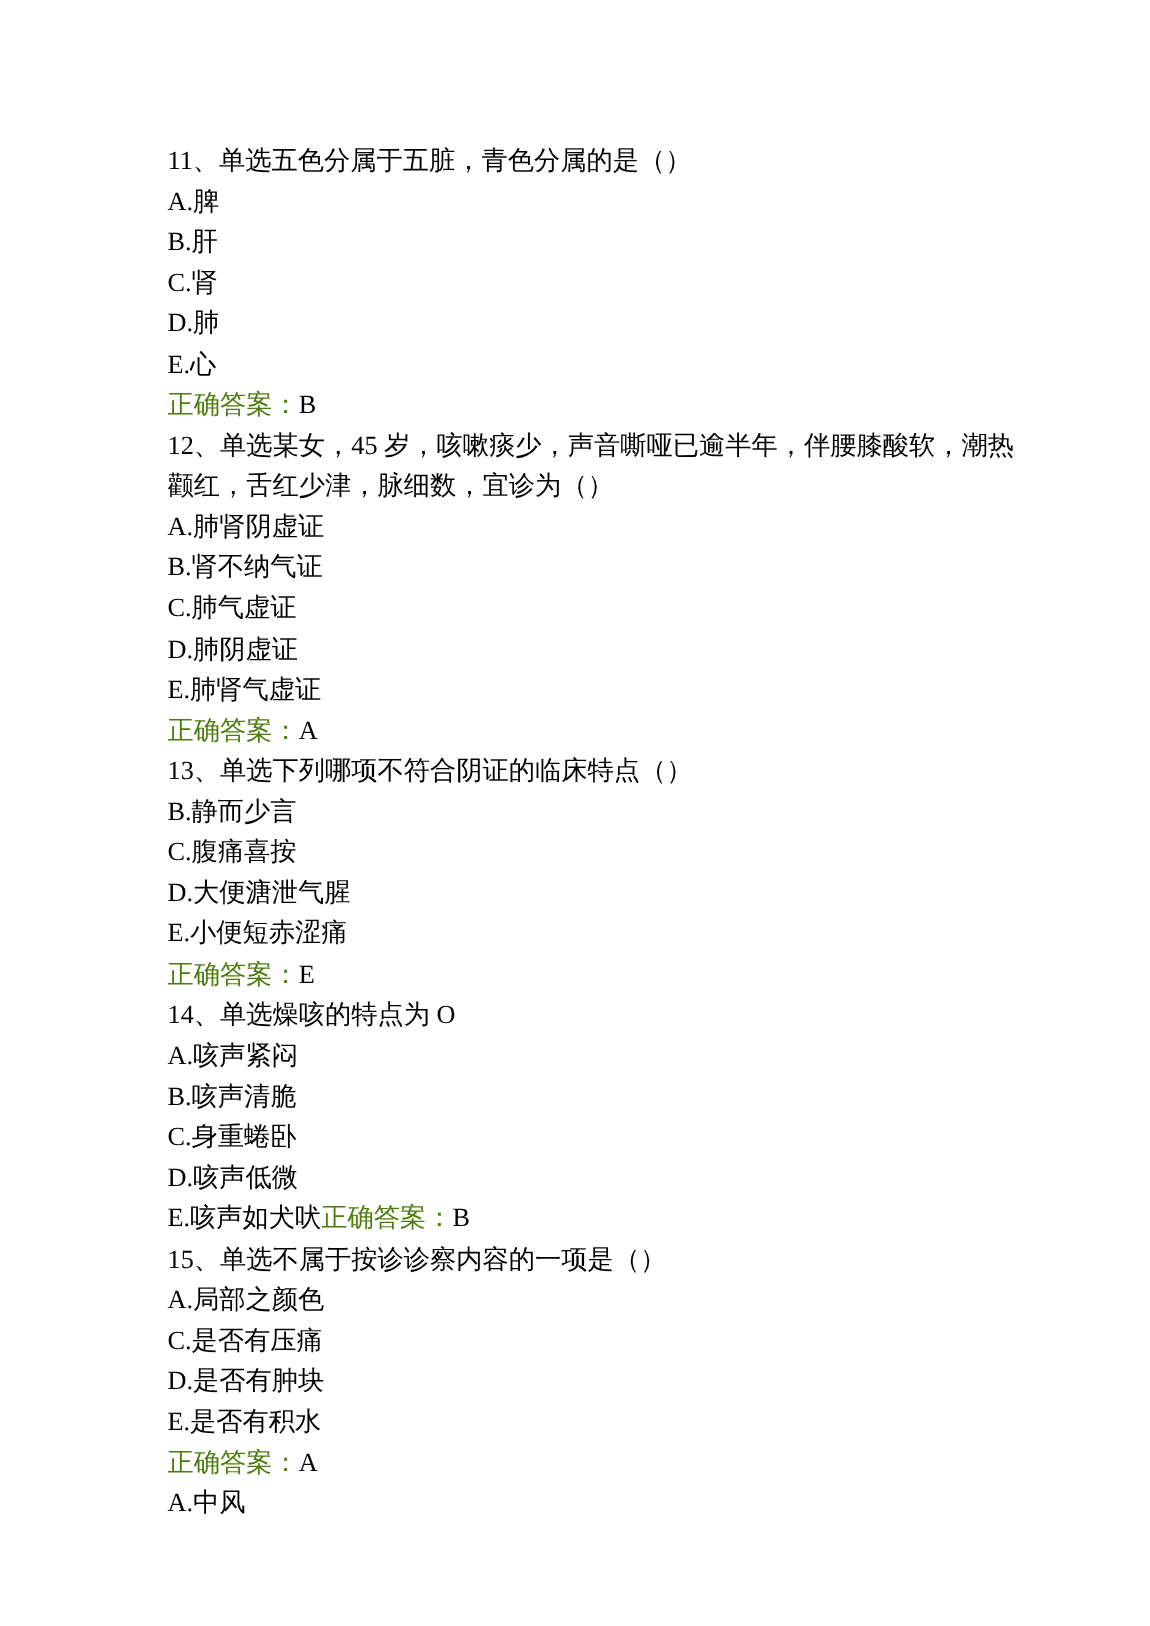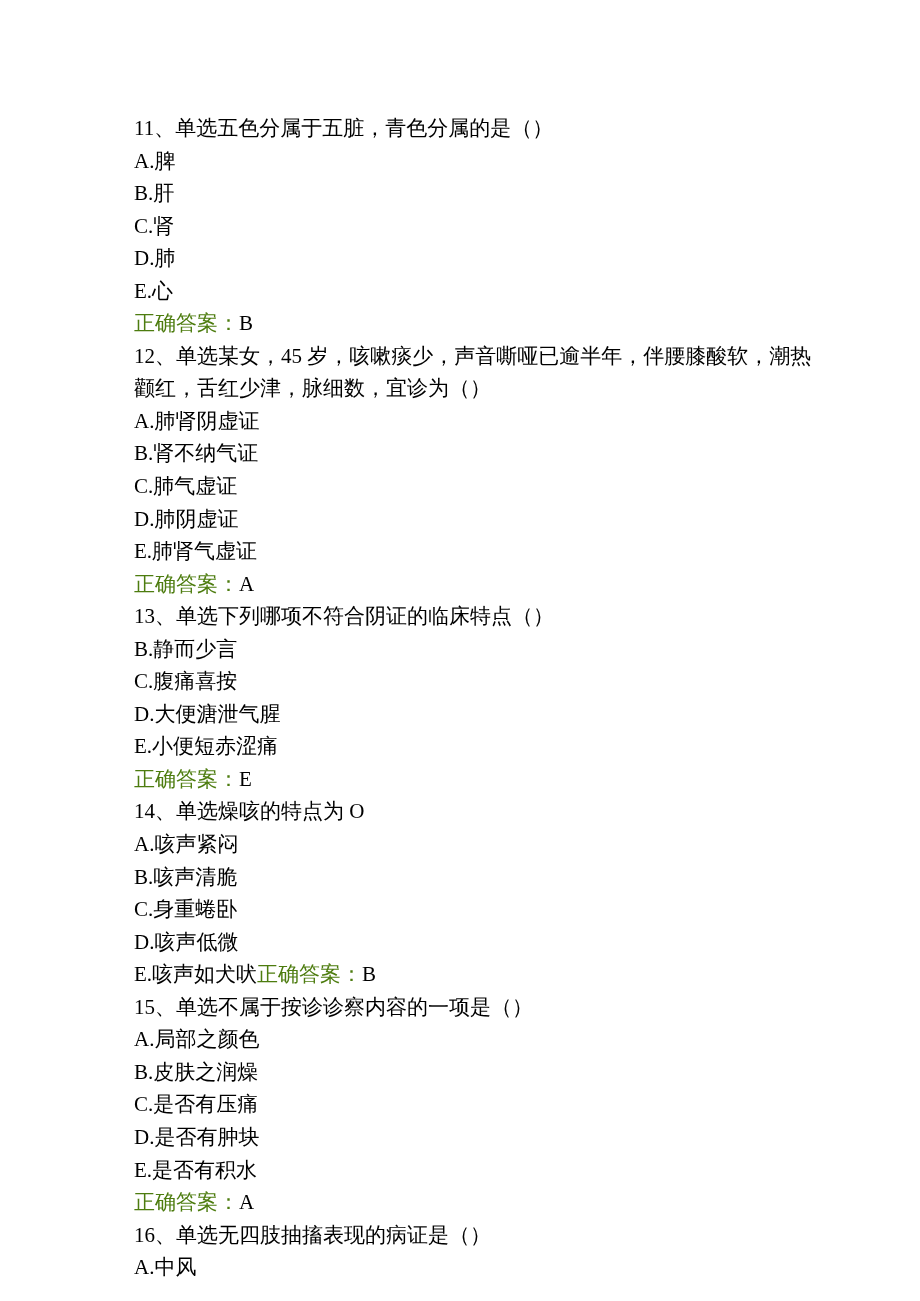--- a/index.html
+++ b/index.html
@@ -50,20 +50,18 @@
     <div class="line"><span>E.</span><span>小便短赤涩痛</span></div>
     <div class="line"><span class="red">正确答案：</span><span>E</span></div>
     <div class="line"><span>14</span><span>、单选</span><span>燥咳的特点为 O</span></div>
     <div class="line"><span>A.</span><span>咳声紧闷</span></div>
     <div class="line"><span>B.</span><span>咳声清脆</span></div>
     <div class="line"><span>C.</span><span>身重蜷卧</span></div>
     <div class="line"><span>D.</span><span>咳声低微</span></div>
     <div class="line"><span>E.</span><span>咳声如犬吠</span><span class="red">正确答案：</span><span>B</span></div>
     <div class="line"><span>15</span><span>、单选</span><span>不属于按诊诊察内容的一项是（）</span></div>
     <div class="line"><span>A.</span><span>局部之颜色</span></div>
-    <div class="line"><span>B.</span><span>皮肤之润燥</span></div>
     <div class="line"><span>C.</span><span>是否有压痛</span></div>
     <div class="line"><span>D.</span><span>是否有肿块</span></div>
     <div class="line"><span>E.</span><span>是否有积水</span></div>
     <div class="line"><span class="red">正确答案：</span><span>A</span></div>
-    <div class="line"><span>16</span><span>、单选</span><span>无四肢抽搐表现的病证是（）</span></div>
     <div class="line"><span>A.</span><span>中风</span></div>
   </div>
 
 </body></html>

